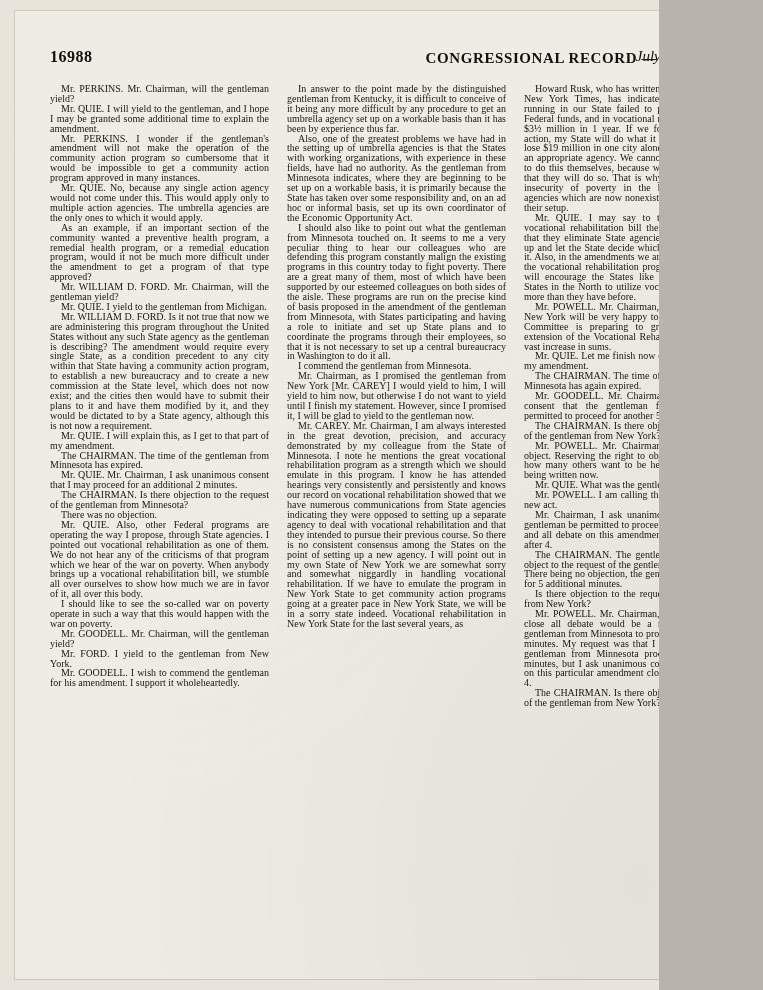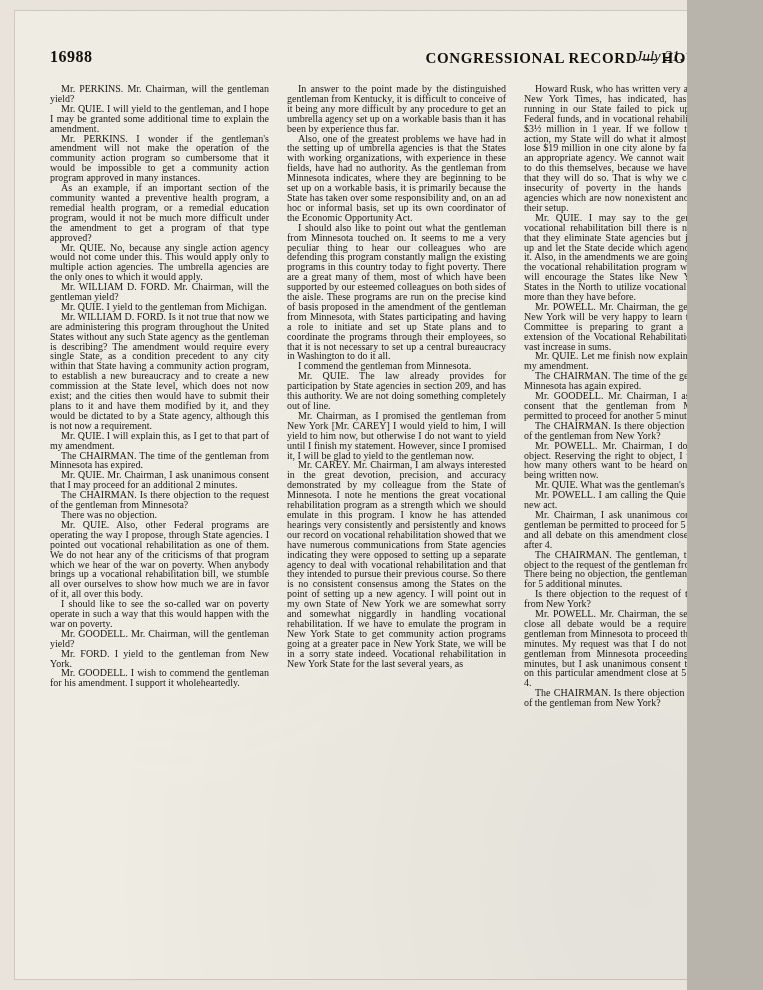--- a/index.html
+++ b/index.html
@@ -7,21 +7,20 @@
     padding: 0;
     background: #b9b4ab;
   }
   .page {
     position: relative;
     width: 659px;
     height: 990px;
     background: #e8e4dc;
     overflow: hidden;
     font-family: "Liberation Serif", serif;
-    padding-left: 28px;
   }
   
   .paper {
     position: absolute;
     left: 14px;
     top: 10px;
     width: 735px;
     height: 970px;
     background: #efece4;
     box-shadow: 0 0 0 1px #cfc9bd inset;
@@ -111,42 +110,41 @@
       <div class="hdr-page">16988</div>
       <div class="hdr-title">CONGRESSIONAL RECORD — HOUSE</div>
       <div class="hdr-date">July 21, 1965</div>
     </div>
 
     <div class="columns">
       <div class="col" id="col-1">
           <p>Mr. PERKINS. Mr. Chairman, will the gentleman yield?</p>
           <p>Mr. QUIE. I will yield to the gentleman, and I hope I may be granted some additional time to explain the amendment.</p>
           <p>Mr. PERKINS. I wonder if the gentleman's amendment will not make the operation of the community action program so cumbersome that it would be impossible to get a community action program approved in many instances.</p>
+          <p>Mr. QUIE. No, because any single action agency would not come under this. This would apply only to multiple action agencies. The umbrella agencies are the only ones to which it would apply.</p>
           <p>As an example, if an important section of the community wanted a preventive health program, a remedial health program, or a remedial education program, would it not be much more difficult under the amendment to get a program of that type approved?</p>
-          <p>Mr. QUIE. No, because any single action agency would not come under this. This would apply only to multiple action agencies. The umbrella agencies are the only ones to which it would apply.</p>
           <p>Mr. WILLIAM D. FORD. Mr. Chairman, will the gentleman yield?</p>
           <p>Mr. QUIE. I yield to the gentleman from Michigan.</p>
           <p>Mr. WILLIAM D. FORD. Is it not true that now we are administering this program throughout the United States without any such State agency as the gentleman is describing? The amendment would require every single State, as a condition precedent to any city within that State having a community action program, to establish a new bureaucracy and to create a new commission at the State level, which does not now exist; and the cities then would have to submit their plans to it and have them modified by it, and they would be dictated to by a State agency, although this is not now a requirement.</p>
           <p>Mr. QUIE. I will explain this, as I get to that part of my amendment.</p>
           <p>The CHAIRMAN. The time of the gentleman from Minnesota has expired.</p>
           <p>Mr. QUIE. Mr. Chairman, I ask unanimous consent that I may proceed for an additional 2 minutes.</p>
           <p>The CHAIRMAN. Is there objection to the request of the gentleman from Minnesota?</p>
           <p>There was no objection.</p>
           <p>Mr. QUIE. Also, other Federal programs are operating the way I propose, through State agencies. I pointed out vocational rehabilitation as one of them. We do not hear any of the criticisms of that program which we hear of the war on poverty. When anybody brings up a vocational rehabilitation bill, we stumble all over ourselves to show how much we are in favor of it, all over this body.</p>
           <p>I should like to see the so-called war on poverty operate in such a way that this would happen with the war on poverty.</p>
           <p>Mr. GOODELL. Mr. Chairman, will the gentleman yield?</p>
           <p>Mr. FORD. I yield to the gentleman from New York.</p>
           <p>Mr. GOODELL. I wish to commend the gentleman for his amendment. I support it wholeheartedly.</p>
         </div>
       <div class="col" id="col-2">
           <p>In answer to the point made by the distinguished gentleman from Kentucky, it is difficult to conceive of it being any more difficult by any procedure to get an umbrella agency set up on a workable basis than it has been by experience thus far.</p>
           <p>Also, one of the greatest problems we have had in the setting up of umbrella agencies is that the States with working organizations, with experience in these fields, have had no authority. As the gentleman from Minnesota indicates, where they are beginning to be set up on a workable basis, it is primarily because the State has taken over some responsibility and, on an ad hoc or informal basis, set up its own coordinator of the Economic Opportunity Act.</p>
           <p>I should also like to point out what the gentleman from Minnesota touched on. It seems to me a very peculiar thing to hear our colleagues who are defending this program constantly malign the existing programs in this country today to fight poverty. There are a great many of them, most of which have been supported by our esteemed colleagues on both sides of the aisle. These programs are run on the precise kind of basis proposed in the amendment of the gentleman from Minnesota, with States participating and having a role to initiate and set up State plans and to coordinate the programs through their employees, so that it is not necessary to set up a central bureaucracy in Washington to do it all.</p>
           <p>I commend the gentleman from Minnesota.</p>
-          <p>Mr. QUIE. The law already provides for participation by State agencies in section 209, and has this authority. We are not doing something completely out of line.</p>
           <p>Mr. Chairman, as I promised the gentleman from New York [Mr. CAREY] I would yield to him, I will yield to him now, but otherwise I do not want to yield until I finish my statement. However, since I promised it, I will be glad to yield to the gentleman now.</p>
           <p>Mr. CAREY. Mr. Chairman, I am always interested in the great devotion, precision, and accuracy demonstrated by my colleague from the State of Minnesota. I note he mentions the great vocational rehabilitation program as a strength which we should emulate in this program. I know he has attended hearings very consistently and persistently and knows our record on vocational rehabilitation showed that we have numerous communications from State agencies indicating they were opposed to setting up a separate agency to deal with vocational rehabilitation and that they intended to pursue their previous course. So there is no consistent consensus among the States on the point of setting up a new agency. I will point out in my own State of New York we are somewhat sorry and somewhat niggardly in handling vocational rehabilitation. If we have to emulate the program in New York State to get community action programs going at a greater pace in New York State, we will be in a sorry state indeed. Vocational rehabilitation in New York State for the last several years, as</p>
         </div>
       <div class="col" id="col-3">
           <p>Howard Rusk, who has written very actively on the New York Times, has indicated, has for 3 years running in our State failed to pick up its share in Federal funds, and in vocational rehabilitation we lost $3½ million in 1 year. If we follow that course of action, my State will do what it almost did, which is lose $19 million in one city alone by failing to set up an appropriate agency. We cannot wait for the States to do this themselves, because we have no guarantee that they will do so. That is why we cannot rest the insecurity of poverty in the hands of the State agencies which are now nonexistent and negligible in their setup.</p>
           <p>Mr. QUIE. I may say to the gentleman in a vocational rehabilitation bill there is not a proposal that they eliminate State agencies but just free them up and let the State decide which agency will handle it. Also, in the amendments we are going to offer with the vocational rehabilitation program we hope that it will encourage the States like New York or other States in the North to utilize vocational rehabilitation more than they have before.</p>
           <p>Mr. POWELL. Mr. Chairman, the gentleman from New York will be very happy to learn that the Rules Committee is preparing to grant a rule on the extension of the Vocational Rehabilitation Act with a vast increase in sums.</p>
           <p>Mr. QUIE. Let me finish now explaining what is in my amendment.</p>
           <p>The CHAIRMAN. The time of the gentleman from Minnesota has again expired.</p>
           <p>Mr. GOODELL. Mr. Chairman, I ask unanimous consent that the gentleman from Minnesota be permitted to proceed for another 5 minutes.</p>

